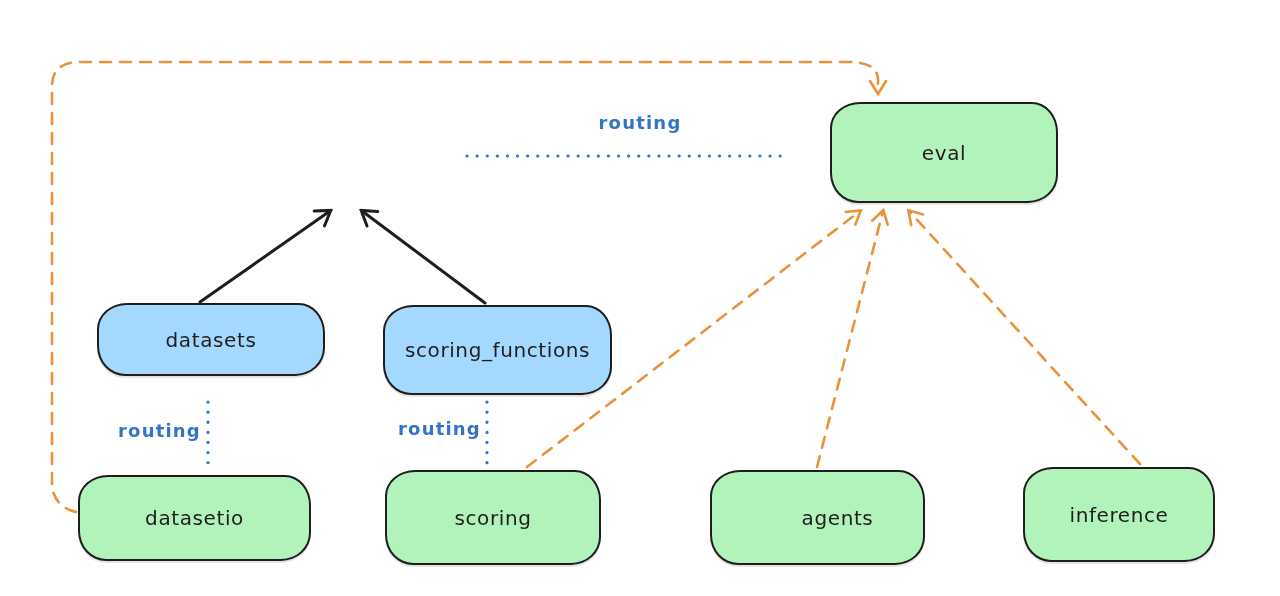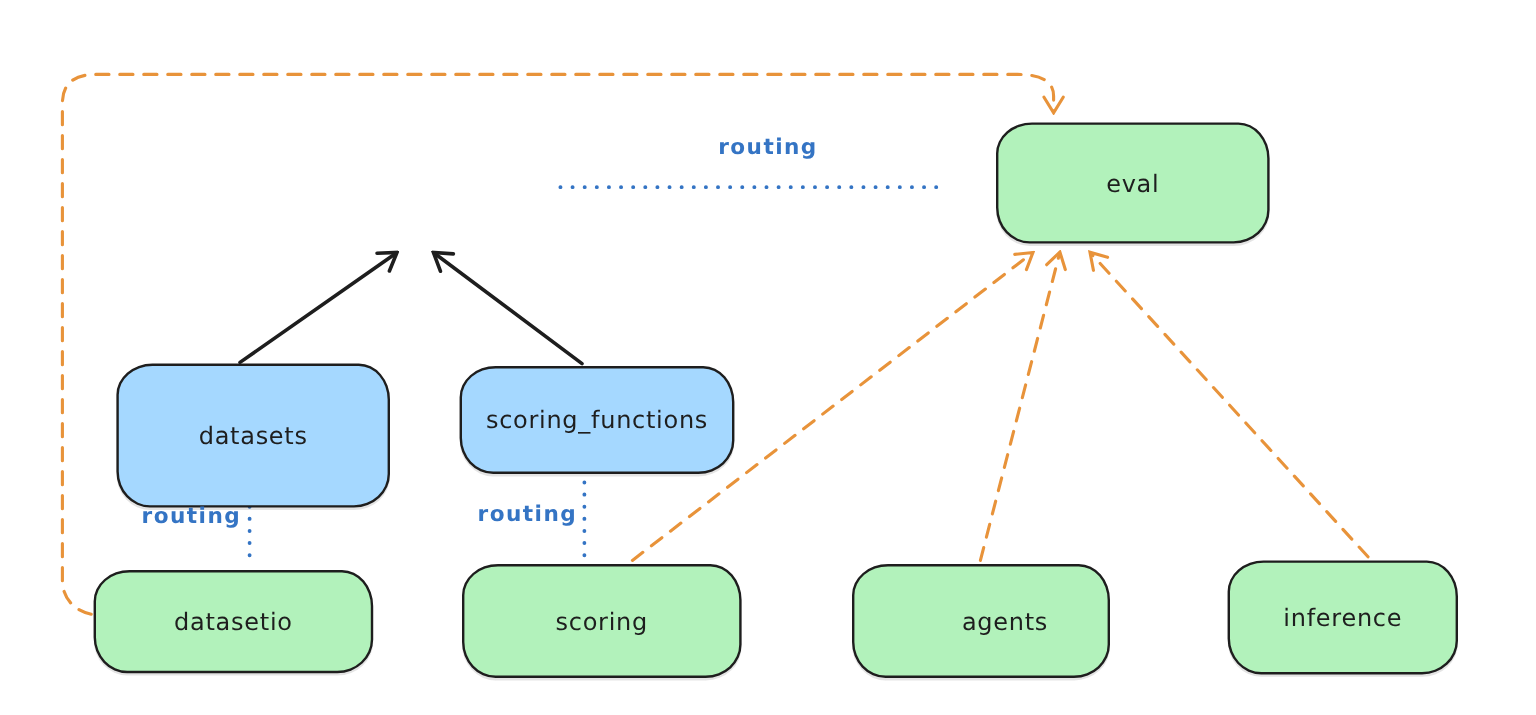--- a/index.html
+++ b/index.html
@@ -31,24 +31,24 @@
     font-size:20px;
     letter-spacing:0.6px;
     color:var(--stroke-dark);
     box-shadow:0 2px 0 rgba(30,30,30,0.12);
   }
   .node.blue{background:var(--node-blue-fill);}
   .node.green{background:var(--node-green-fill);}
 
   .n-eval_tasks{left:233px;top:105px;width:230px;height:96px;}
   .n-eval{left:788px;top:102px;width:228px;height:101px;margin-left:42px;}
-  .n-datasets{left:97px;top:303px;width:228px;height:120px;}
+  .n-datasets{left:97px;top:303px;width:228px;height:73px;}
   .n-scoring_functions{left:383px;top:305px;width:229px;height:90px;}
   .n-datasetio{left:78px;top:475px;width:233px;height:86px;}
-  .n-scoring{left:385px;top:470px;width:233px;height:95px;}
+  .n-scoring{left:385px;top:470px;width:216px;height:95px;}
   .n-agents{left:710px;top:470px;width:215px;height:95px;padding-left:40px;}
   .n-inference{left:1023px;top:467px;width:192px;height:95px;}
 
   .routing-label{
     position:absolute;
     color:var(--routing-blue);
     font-size:18px;
     font-weight:600;
     letter-spacing:1.2px;
   }

